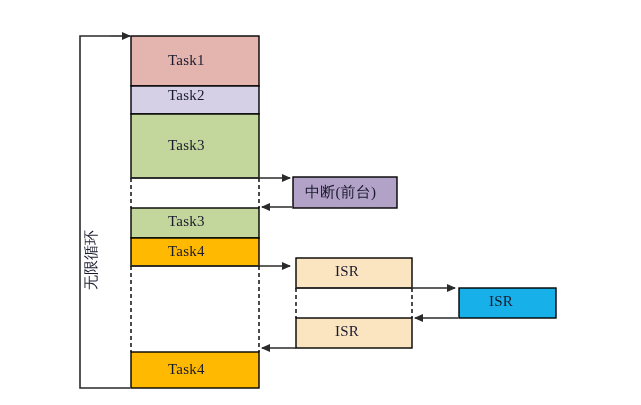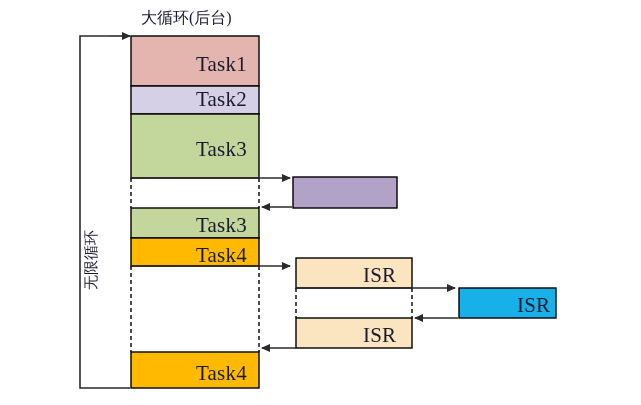--- a/index.html
+++ b/index.html
@@ -22,23 +22,22 @@
     left: 0;
     top: 0;
   }
   .lbl {
     position: absolute;
     white-space: nowrap;
     color: #1a1a2e;
     font-family: "Liberation Serif", "DejaVu Serif", serif;
   }
   .box-label {
-    font-size: 21px;
+    font-size: 15px;
     letter-spacing: 0.2px;
-    margin-left: 28px;
   }
   .title-label {
     font-size: 16px;
   }
   .vert-label {
     font-size: 15px;
     transform-origin: left top;
     transform: rotate(-90deg);
   }
   .caption-label {
@@ -112,36 +111,36 @@
     </g>
 
     <g>
       <path d="M296,348 L262,348" fill="none" stroke="#2a2a2a" stroke-width="1.5" marker-end="url(#ah)"></path>
     </g>
 
     <rect x="459" y="288" width="97" height="30" fill="#18b0e8" stroke="#000000" stroke-width="1.4"></rect>
 
   </svg>
 
-  <div class="lbl title-label" style="left:141px; top:8px;">大循环(后台)</div>
 
   <div class="lbl vert-label" style="left:82px; top:290px;">无限循环</div>
 
   <div class="lbl box-label" style="left:168px; top:52px;">Task1</div>
 
   <div class="lbl box-label" style="left:168px; top:87px;">Task2</div>
 
   <div class="lbl box-label" style="left:168px; top:137px;">Task3</div>
 
   <div class="lbl box-label" style="left:168px; top:213px;">Task3</div>
 
   <div class="lbl box-label" style="left:168px; top:243px;">Task4</div>
 
   <div class="lbl box-label" style="left:168px; top:361px;">Task4</div>
 
+  <div class="lbl box-label" style="left:305px; top:183px;">中断(前台)</div>
 
   <div class="lbl box-label" style="left:335px; top:263px;">ISR</div>
 
   <div class="lbl box-label" style="left:335px; top:323px;">ISR</div>
 
 
   <div class="lbl box-label" style="left:489px; top:293px;">ISR</div>
 
   <div class="lbl caption-label" style="left:196px; top:396px;"></div>
 

